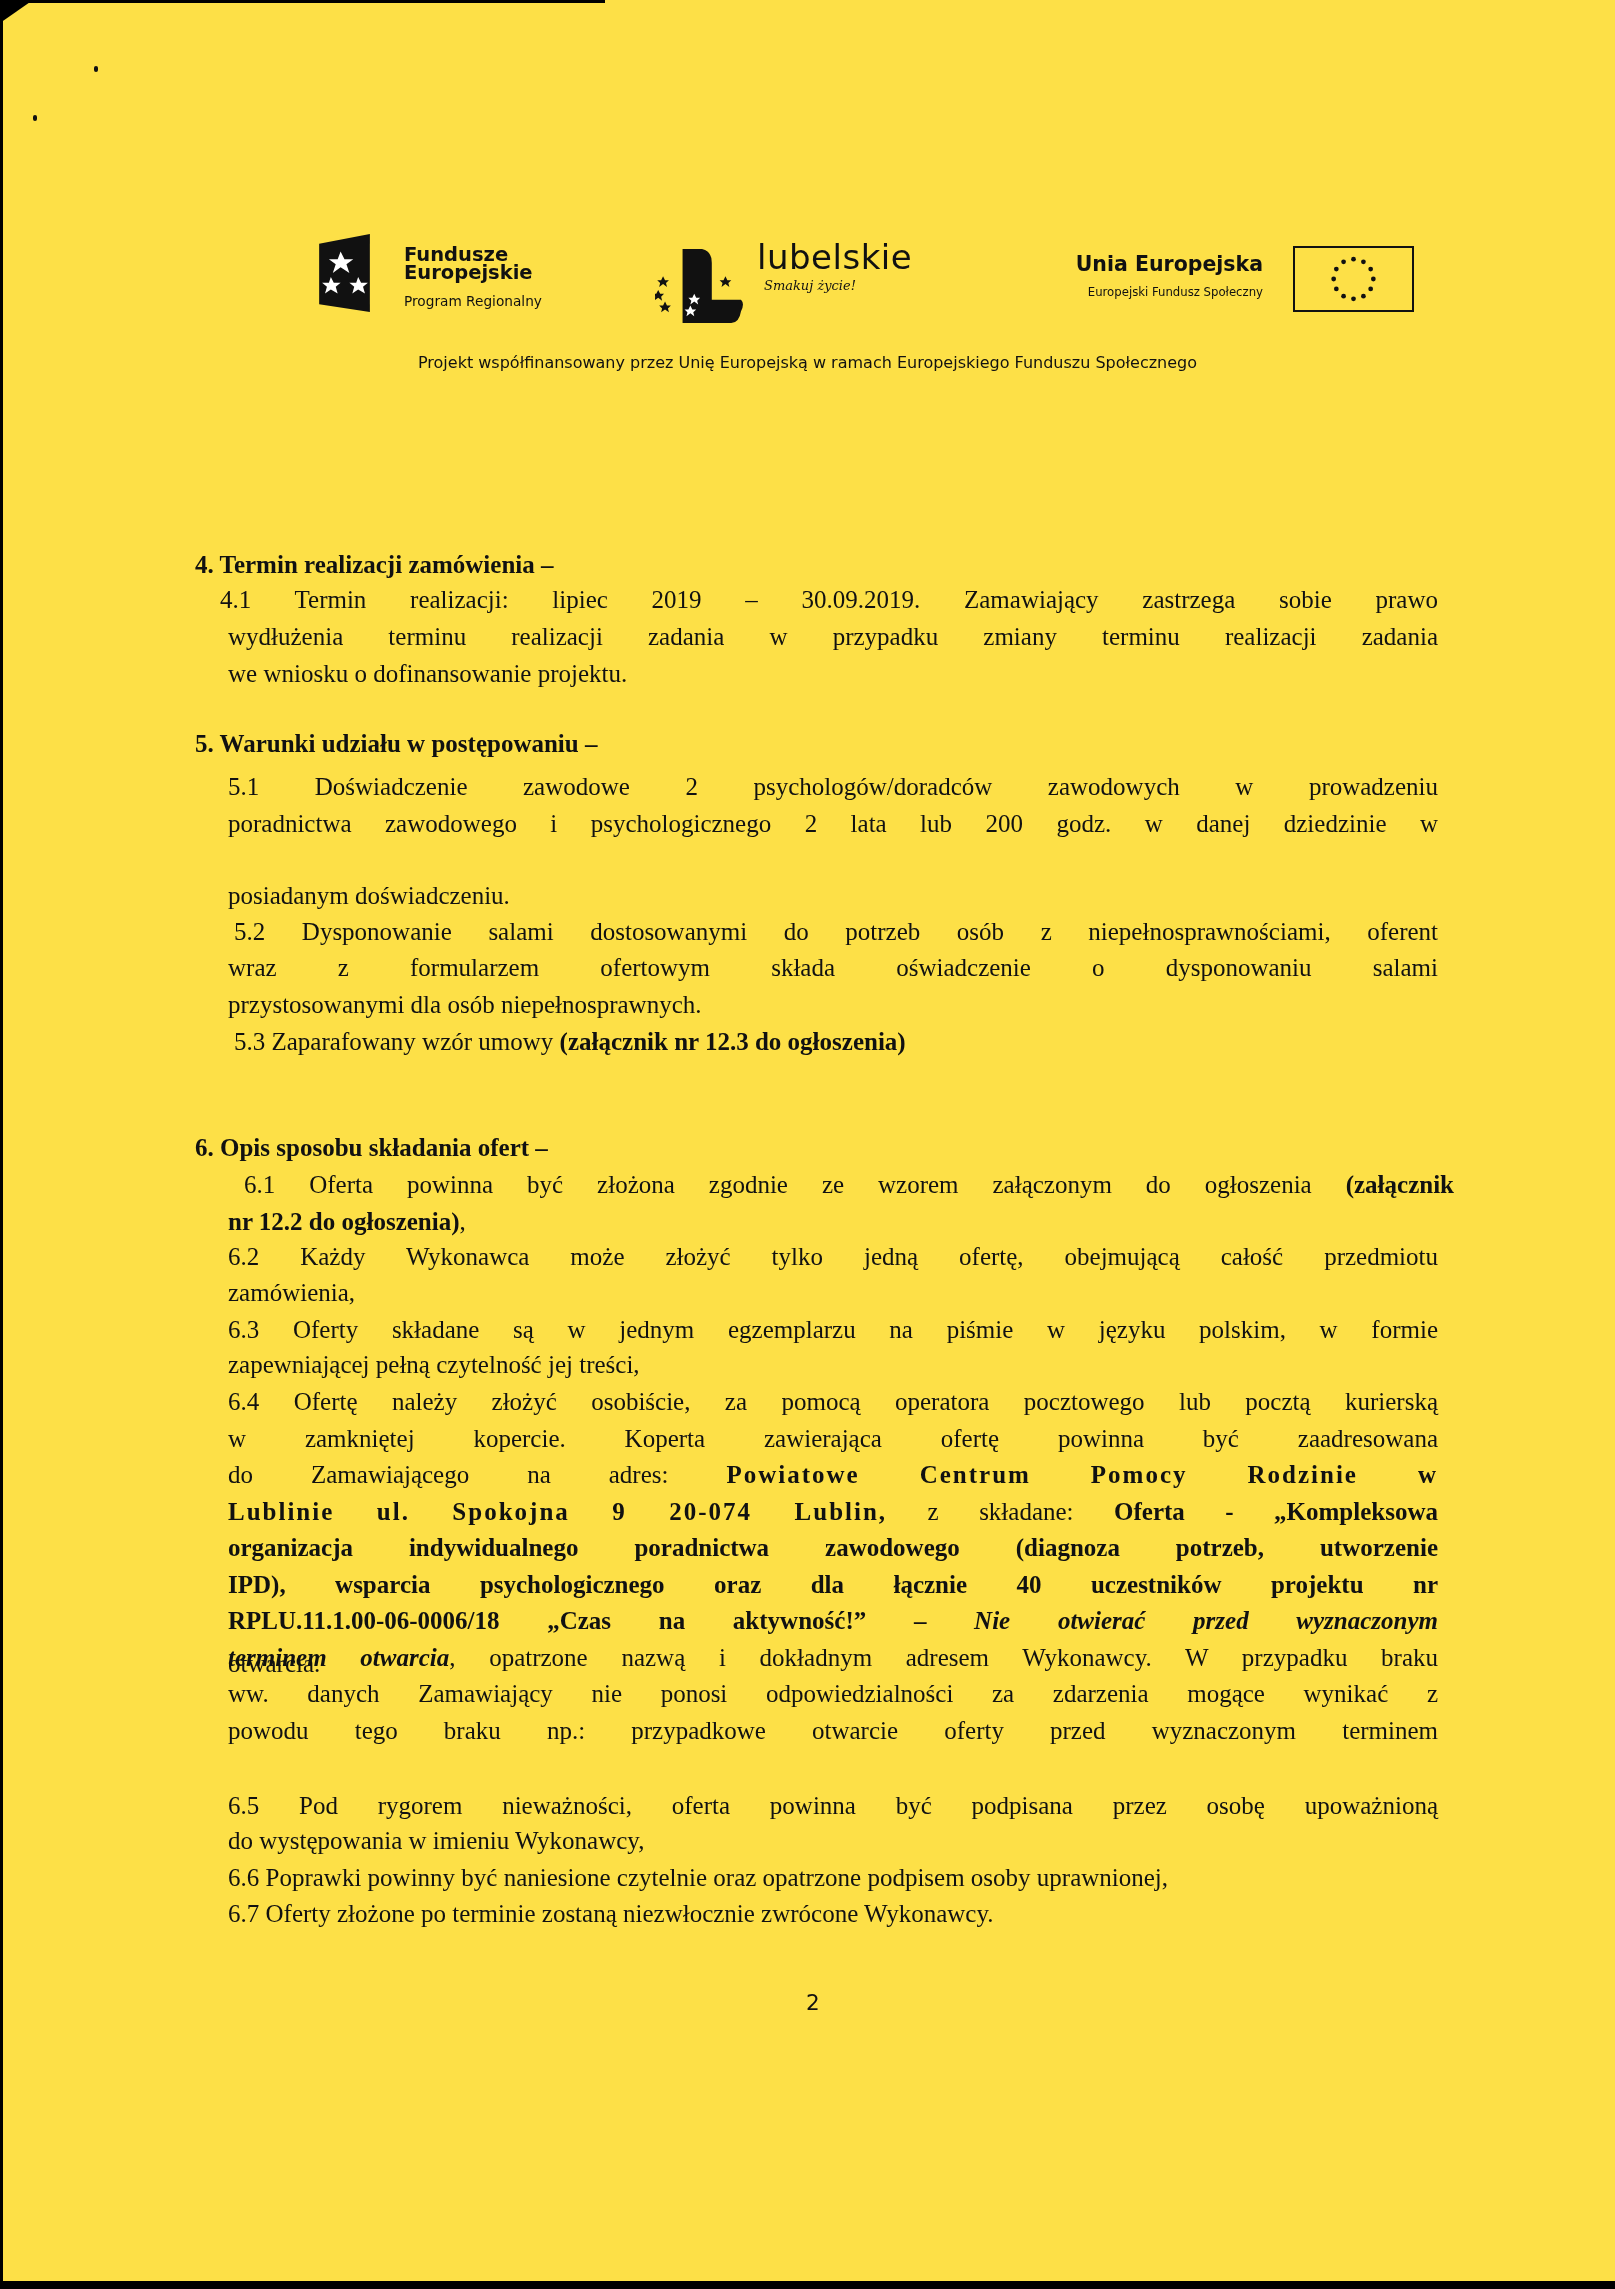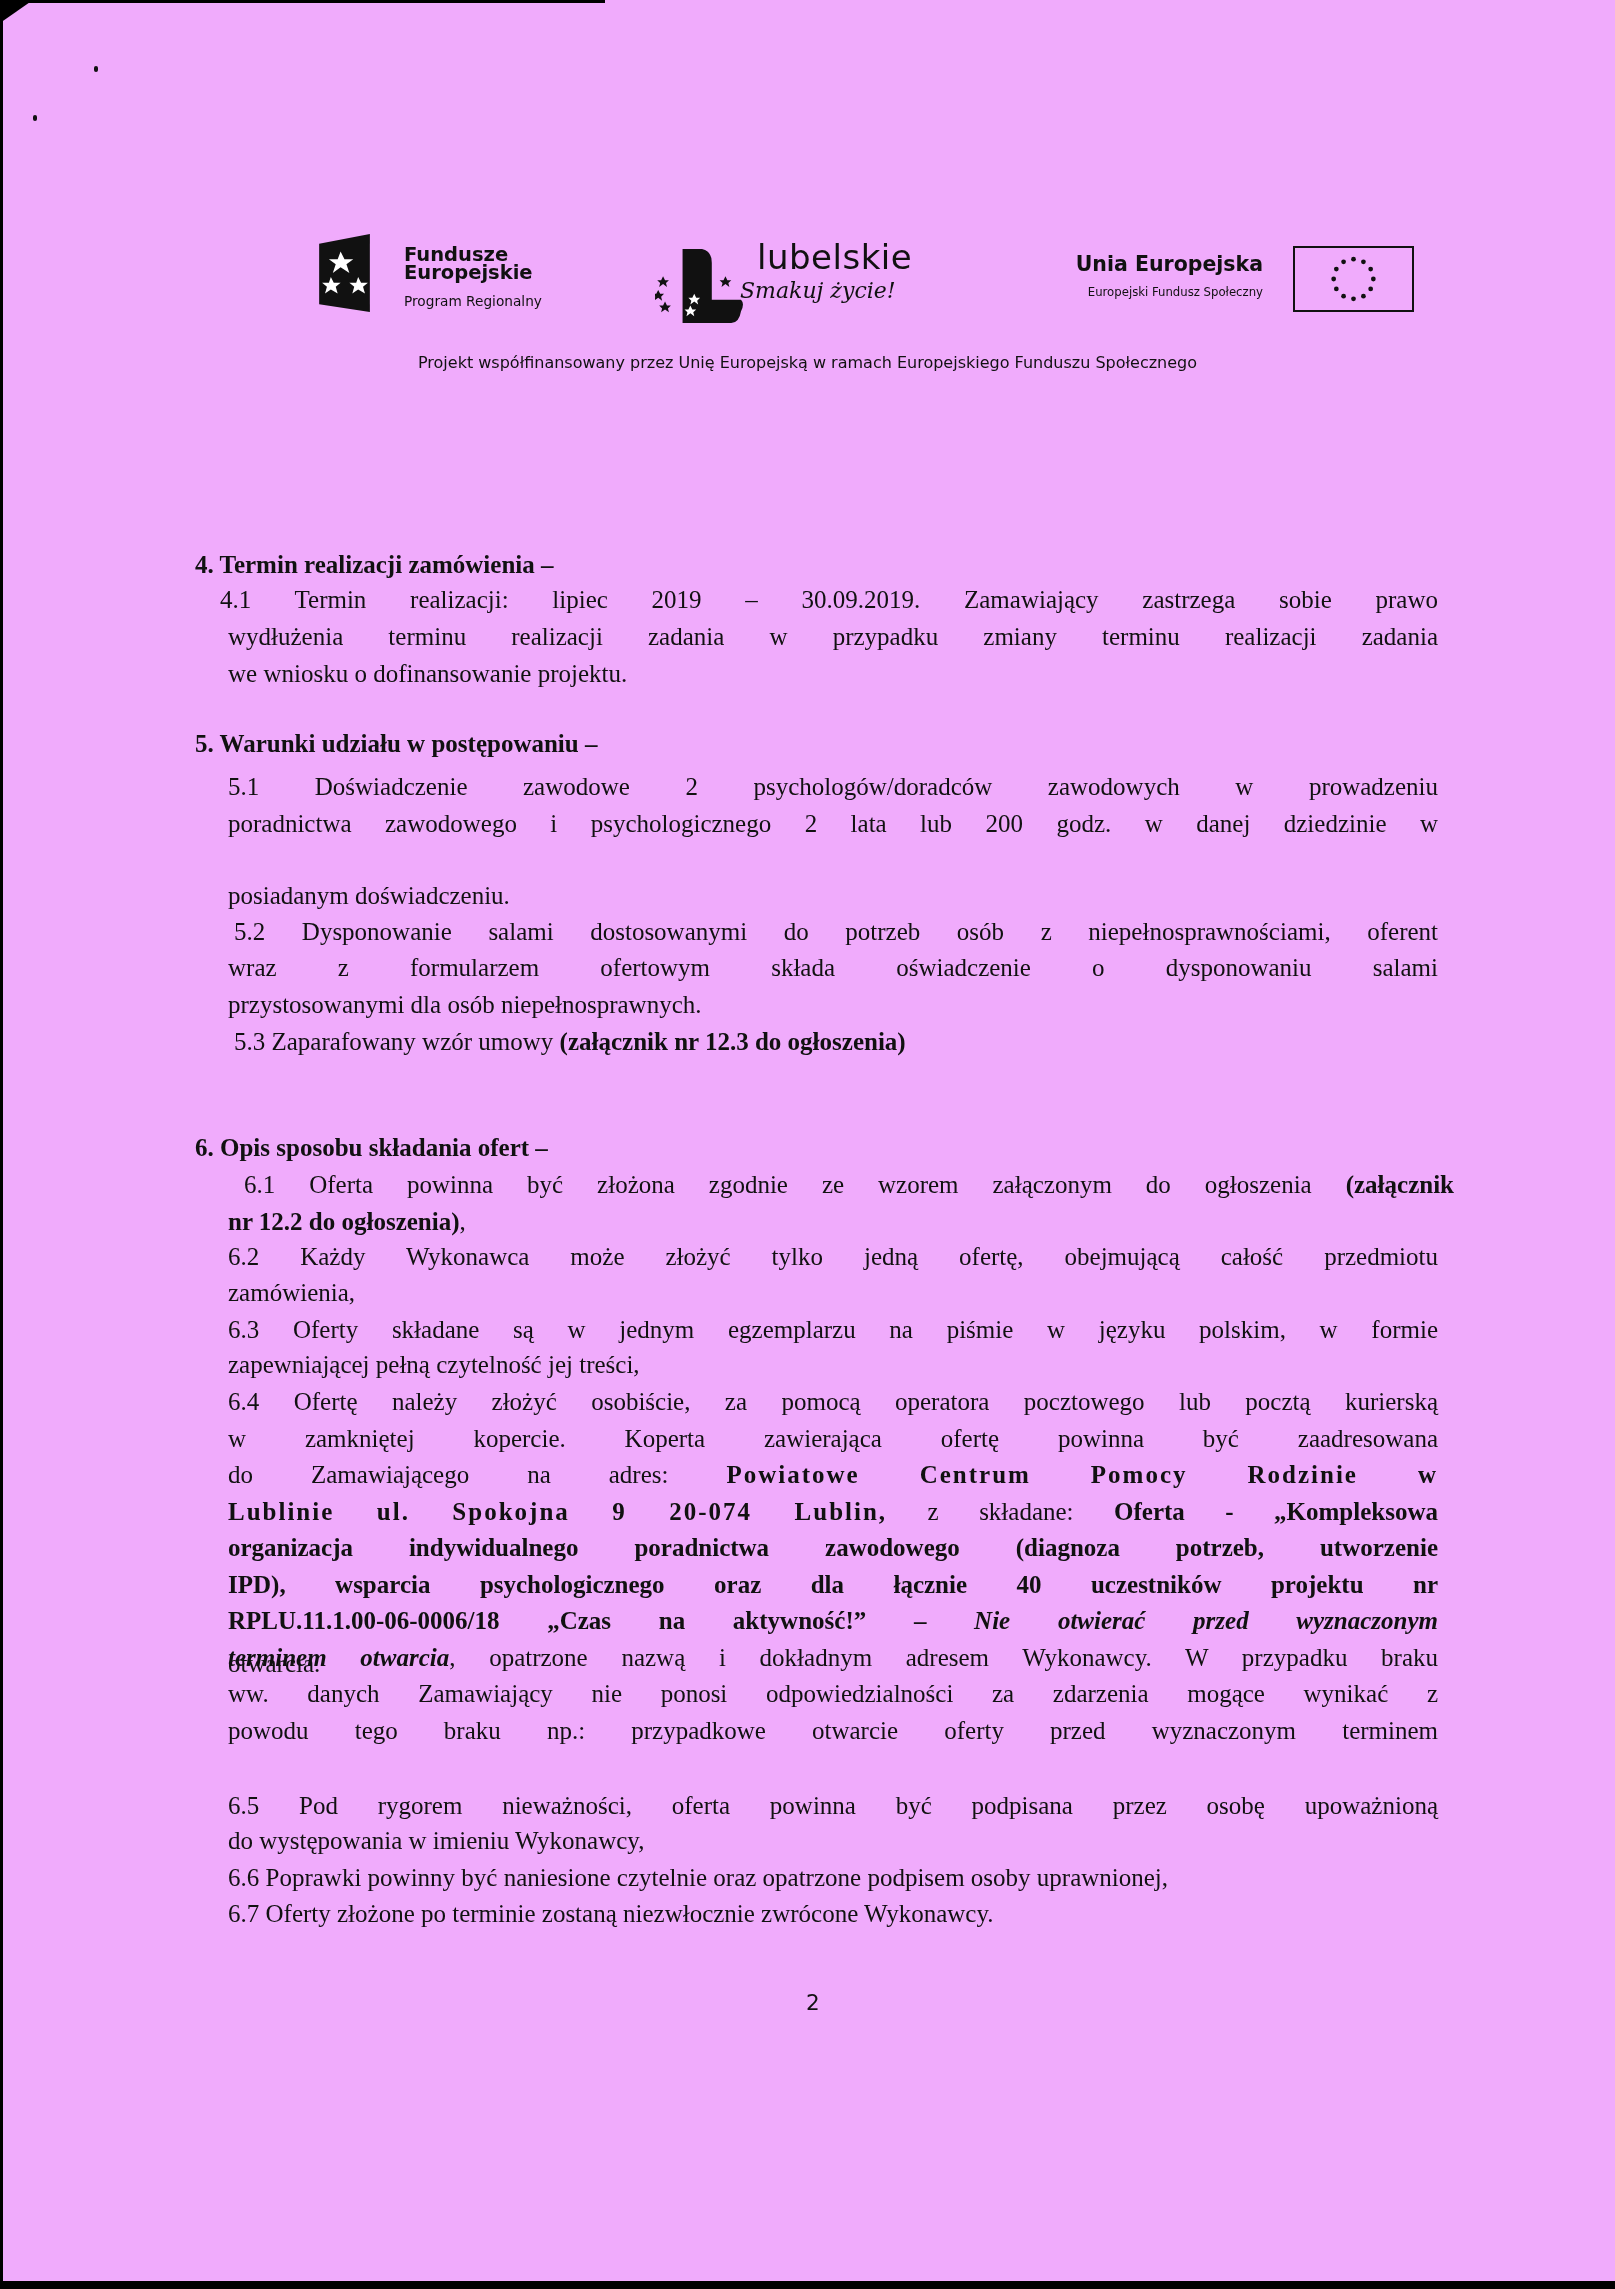--- a/index.html
+++ b/index.html
@@ -1,33 +1,33 @@
 <!DOCTYPE html>
 <html><head>
 <meta charset="utf-8">
 <style>
   html, body { margin: 0; padding: 0; background: #ffffff; }
   body { width: 1615px; height: 2290px; position: relative; overflow: hidden;
          font-family: "Liberation Serif", serif; color: #111; }
-  .page { position: absolute; left: 0; top: 0; width: 1615px; height: 2290px; background: #f0abfc; }
+  .page { position: absolute; left: 0; top: 0; width: 1615px; height: 2290px; background: #fde047; }
 
   
   .edge-left { position: absolute; left: 0; top: 13.7px; width: 2.9px; height: 2272px; background: #000; }
   .edge-top { position: absolute; left: 0; top: 0; width: 605px; height: 2.9px; background: #000; }
   .edge-corner { position: absolute; left: 0; top: 0; width: 0; height: 0;
                  border-top: 23.4px solid #000; border-right: 33px solid transparent; }
   .edge-bottom { position: absolute; left: 0; top: 2281px; width: 1615px; height: 8.8px; background: #000; }
   .speck { position: absolute; width: 3.9px; height: 5.9px; background: #111; border-radius: 2px; }
   .fe-mark { position: absolute; left: 319px; top: 234px; width: 51px; height: 78px; }
   .fe-text { position: absolute; left: 404px; top: 246px; font-family: "DejaVu Sans", sans-serif; font-weight: bold; font-size: 19.5px; line-height: 17.6px; color: #111; }
   .fe-sub { position: absolute; left: 404px; top: 293px; font-family: "DejaVu Sans", sans-serif; font-size: 13.7px; color: #111; }
 
   .lub-mark { position: absolute; left: 655px; top: 249px; width: 98px; height: 76px; }
   .lub-text { position: absolute; left: 757px; top: 237px; font-family: "DejaVu Sans", sans-serif; font-size: 34px; color: #111; letter-spacing: 0.5px; }
-  .lub-sub { position: absolute; left: 740px; top: 278px; font-family: "DejaVu Serif", serif; font-style: italic; font-size: 22px; color: #111; }
+  .lub-sub { position: absolute; left: 764px; top: 278px; font-family: "DejaVu Serif", serif; font-style: italic; font-size: 13px; color: #111; }
 
   .ue-text { position: absolute; left: 1048px; top: 252px; width: 215px; text-align: right; font-family: "DejaVu Sans", sans-serif; font-weight: bold; font-size: 20.5px; color: #111; }
   .ue-sub { position: absolute; left: 1005px; top: 285px; width: 258px; text-align: right; font-family: "DejaVu Sans", sans-serif; font-size: 11.7px; color: #111; }
   .eu-flag { position: absolute; left: 1293px; top: 246px; width: 121px; height: 66px; border: 2.9px solid #111; box-sizing: border-box; }
 
   .tagline { position: absolute; left: 0; top: 353px; width: 1615px; text-align: center;
              font-family: "DejaVu Sans", sans-serif; font-size: 16px; color: #111; }
 
   
   .line { position: absolute; font-size: 25px; line-height: 29px; white-space: nowrap; color: #111; }

